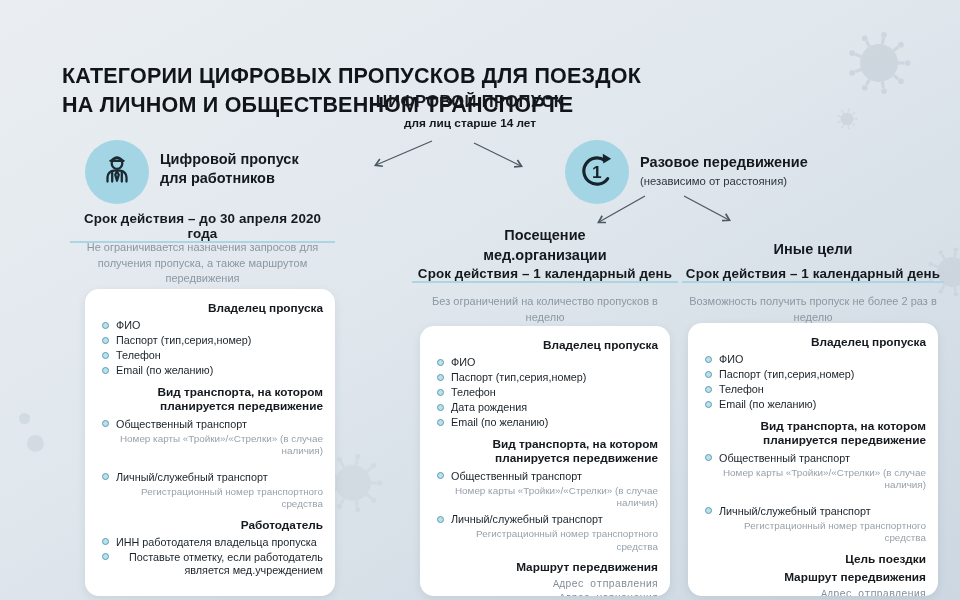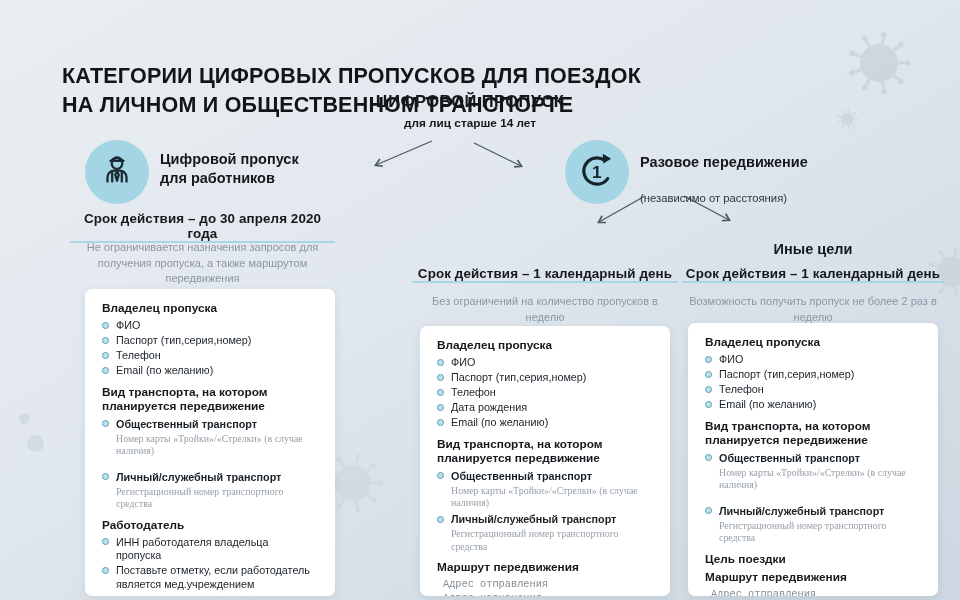--- a/index.html
+++ b/index.html
@@ -10,35 +10,35 @@
   }
   .abs{position:absolute;}
   
   .page-title{left:62px;top:22px;font-size:21.5px;font-weight:700;line-height:1.33;letter-spacing:.2px;color:#111519;margin-top:40px;}
   
   .root-heading{left:330px;top:92px;width:280px;text-align:center;font-size:16.5px;font-weight:700;letter-spacing:.4px;}
   .root-sub{left:330px;top:116px;width:280px;text-align:center;font-size:11.8px;font-weight:700;}
   
   .circle{width:64px;height:64px;border-radius:50%;background:#a4d5e4;display:flex;align-items:center;justify-content:center;}
   .branch-title{font-size:14.5px;font-weight:700;line-height:1.28;}
-  .branch-sub{font-size:11.3px;color:#2a3740;margin-top:20px;}
+  .branch-sub{font-size:11.3px;color:#2a3740;margin-top:3px;}
   
   .validity{text-align:center;font-size:13.4px;font-weight:700;letter-spacing:.1px;border-bottom:2px solid #a9d6e2;}
   .note{text-align:center;font-size:11px;line-height:1.42;color:#8b97a2;}
   .col-heading{text-align:center;font-size:14.5px;font-weight:700;line-height:1.35;}
   
-  .card{background:#ffffff;border-radius:7px;box-shadow:0 3px 8px rgba(90,110,130,.14);
-        padding:12px 25px 4px 17px;box-sizing:border-box;overflow:hidden;}
+  .card{background:#ffffff;border-radius:14px;box-shadow:0 3px 8px rgba(90,110,130,.14);
+        padding:12px 12px 4px 17px;box-sizing:border-box;overflow:hidden;text-align:right;}
   .c-head{font-weight:700;font-size:11.8px;line-height:1.22;margin:7px 0 4px;}
   .c-head.first{margin-top:0;}
   .bullet{display:flex;align-items:flex-start;margin:1.5px 0;}
   .dot{width:7px;height:7px;border-radius:50%;background:#bfe0ea;border:1.6px solid #4f9fb6;box-sizing:border-box;margin:2.5px 7px 0 0;flex:none;}
   .btext{font-size:10.8px;line-height:1.25;color:#1a2229;}
-  .bullet.bold .btext{font-weight:700;}
-  .sub{font-size:9.9px;line-height:1.25;color:#97a1ab;margin:1px 0 4px 14px;font-family:Liberation Serif, serif;}
+  .bullet.bold .btext{font-weight:400;}
+  .sub{font-size:9.9px;line-height:1.25;color:#97a1ab;margin:1px 0 4px 14px;}
   .plain{font-size:10.3px;line-height:1.32;color:#828d97;margin-left:6px;font-family:Liberation Mono, monospace;}
   .gap{height:8px;}
   .arrows{position:absolute;left:0;top:0;pointer-events:none;}
   .virus{position:absolute;color:#c3cdd5;pointer-events:none;}
   .blob{position:absolute;border-radius:50%;background:#c3cdd5;pointer-events:none;}
   svg text{font-family:"Liberation Sans","DejaVu Sans",sans-serif;}
 </style>
 </head>
 <body>
 
@@ -140,20 +140,24 @@
       <svg width="42" height="42" viewBox="0 0 40 40">
         <path d="M27.2 10.8 A12.5 12.5 0 1 0 30.2 28.2" fill="none" stroke="#16242c" stroke-width="3" stroke-linecap="round"></path>
         <polygon points="25.5,4.5 33.5,9.2 26.0,13.8" fill="#16242c"></polygon>
         <text x="15.2" y="27.2" font-size="16.5" font-weight="bold" fill="#16242c">1</text>
       </svg>
     </span>
   </div>
   <div class="abs branch-title" style="left:640px;top:153px">Разовое передвижение</div>
   <div class="abs branch-sub" style="left:640px;top:172px">(независимо от расстояния)</div>
 
+  <div class="abs col-heading" style="left:420px;top:226px;width:250px">
+    <div>Посещение</div>
+    <div>мед.организации</div>
+  </div>
   <div class="abs validity" style="left:412px;top:266px;width:266px">
     <span>Срок действия –</span>
     <span>1 календарный день</span>
   </div>
   <div class="abs note" style="left:412px;top:294px;width:266px">Без ограничений на количество пропусков в неделю</div>
 
   <div class="abs col-heading" style="left:688px;top:240px;width:250px">Иные цели</div>
   <div class="abs validity" style="left:682px;top:266px;width:262px">
     <span>Срок действия –</span>
     <span>1 календарный день</span>

